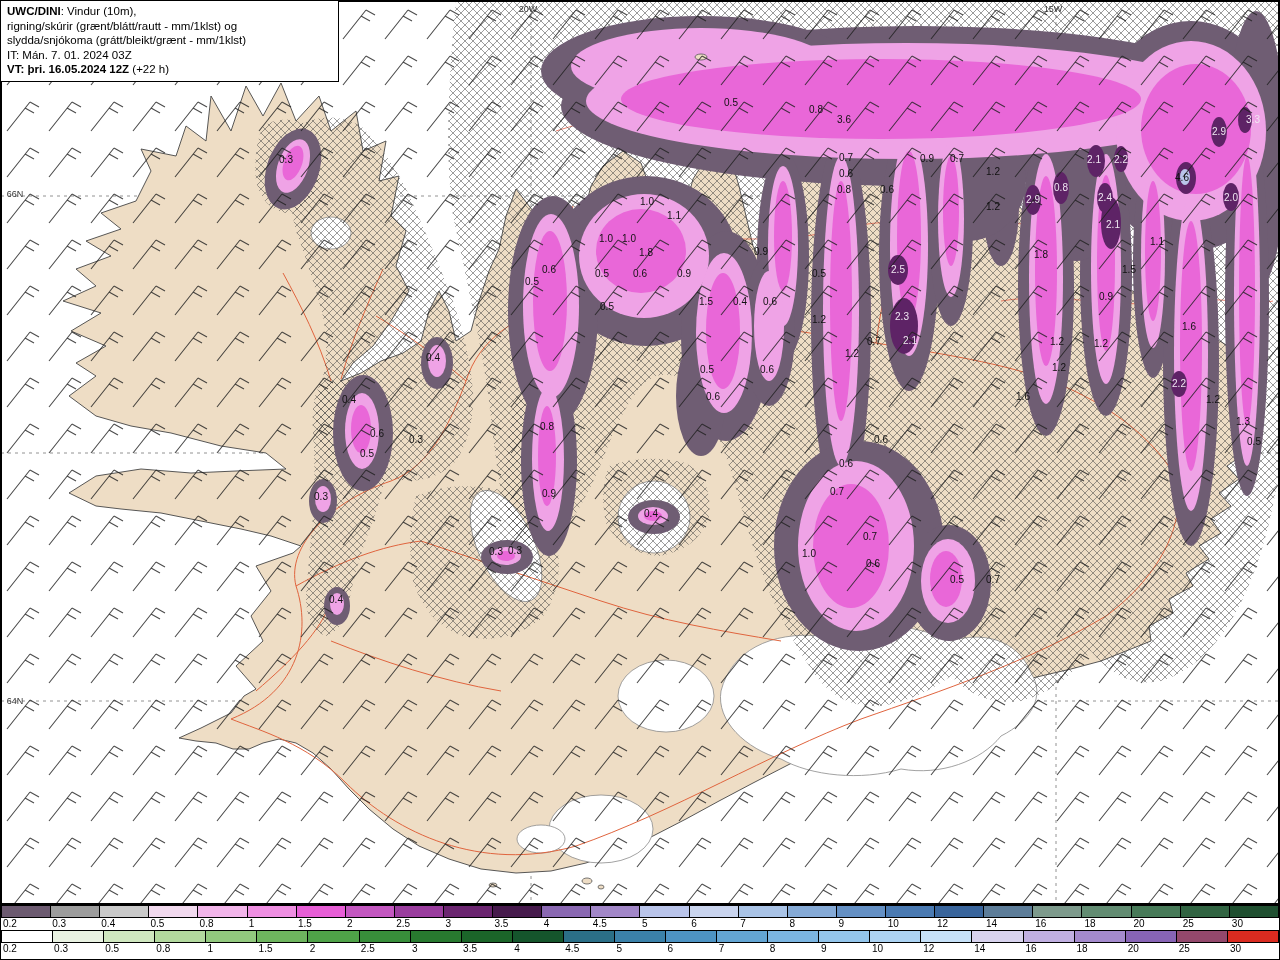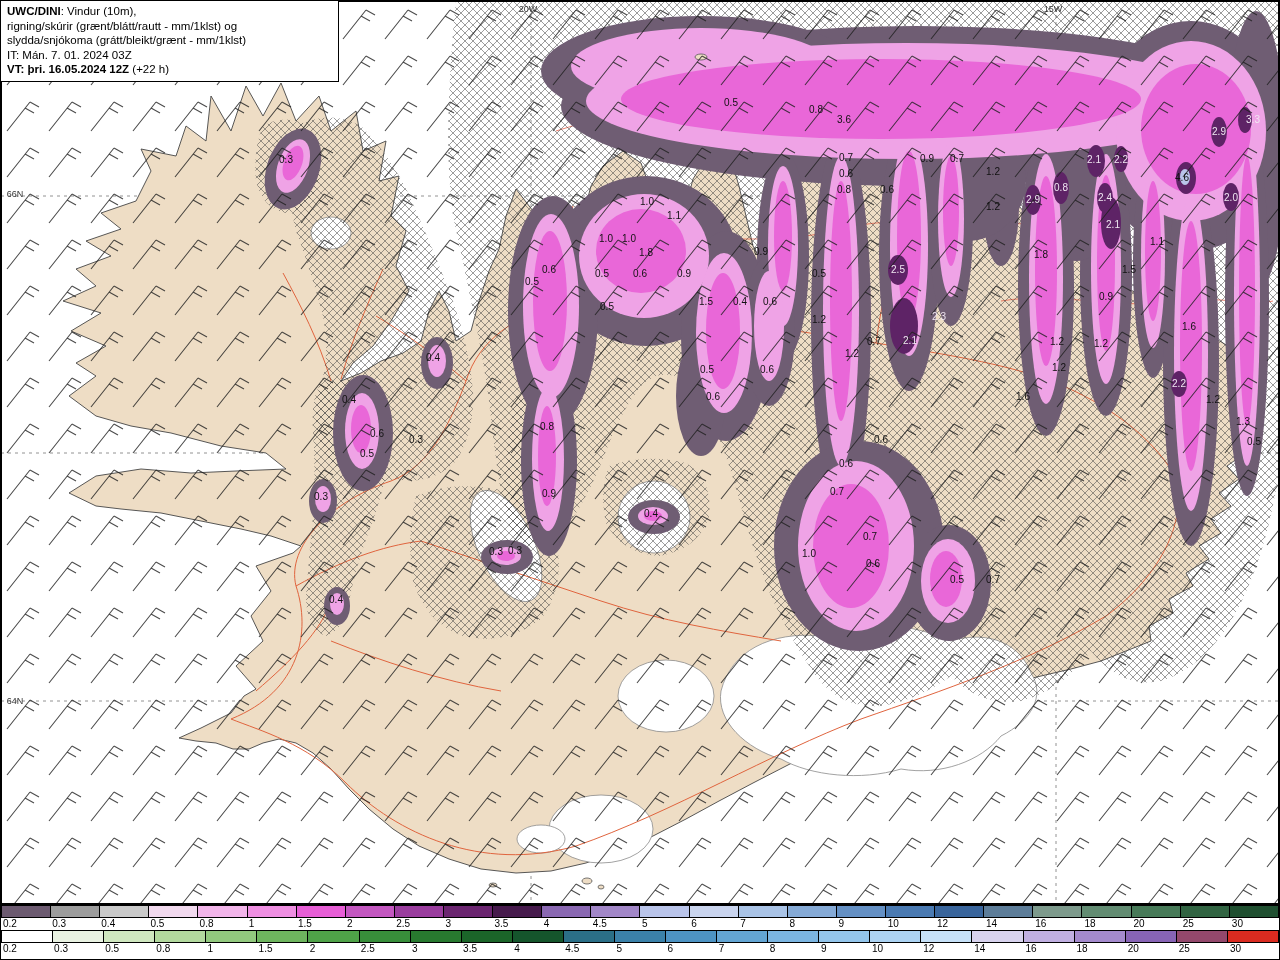--- a/index.html
+++ b/index.html
@@ -268,21 +268,21 @@
         <span class="vlabel" style="left: 683px; top: 272px;">0.9</span>
         <span class="vlabel" style="left: 760px; top: 250px;">0.9</span>
         <span class="vlabel" style="left: 818px; top: 272px;">0.5</span>
         <span class="vlabel light" style="left: 897px; top: 268px;">2.5</span>
         <span class="vlabel" style="left: 705px; top: 300px;">1.5</span>
         <span class="vlabel" style="left: 739px; top: 300px;">0.4</span>
         <span class="vlabel" style="left: 769px; top: 300px;">0.6</span>
         <span class="vlabel" style="left: 606px; top: 305px;">0.5</span>
         <span class="vlabel" style="left: 1105px; top: 295px;">0.9</span>
         <span class="vlabel" style="left: 818px; top: 318px;">1.2</span>
-        <span class="vlabel light" style="left: 938px; top: 315px; text-align: right;">2.3</span>
+        <span class="vlabel light" style="left: 901px; top: 315px; text-align: right;">2.3</span>
         <span class="vlabel" style="left: 873px; top: 340px;">0.7</span>
         <span class="vlabel light" style="left: 909px; top: 339px;">2.1</span>
         <span class="vlabel" style="left: 1188px; top: 325px;">1.6</span>
         <span class="vlabel" style="left: 1056px; top: 340px;">1.2</span>
         <span class="vlabel" style="left: 1100px; top: 342px;">1.2</span>
         <span class="vlabel" style="left: 851px; top: 352px;">1.2</span>
         <span class="vlabel" style="left: 1058px; top: 366px;">1.2</span>
         <span class="vlabel light" style="left: 1178px; top: 382px;">2.2</span>
         <span class="vlabel" style="left: 432px; top: 356px;">0.4</span>
         <span class="vlabel" style="left: 706px; top: 368px;">0.5</span>

